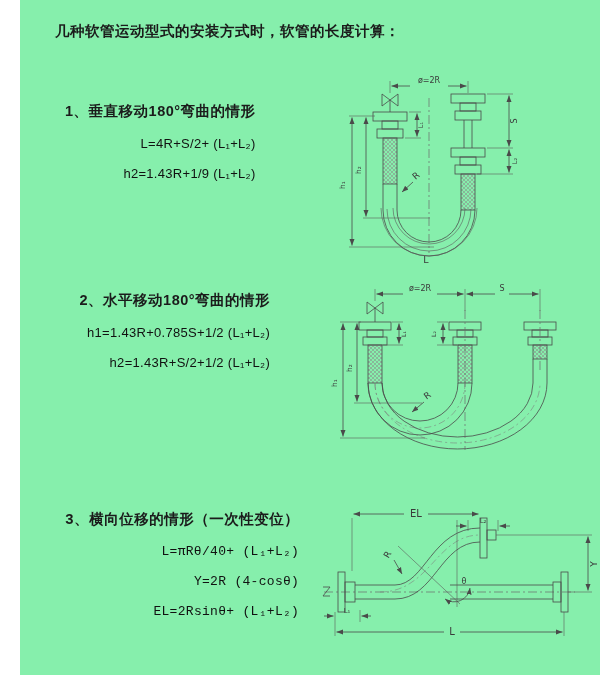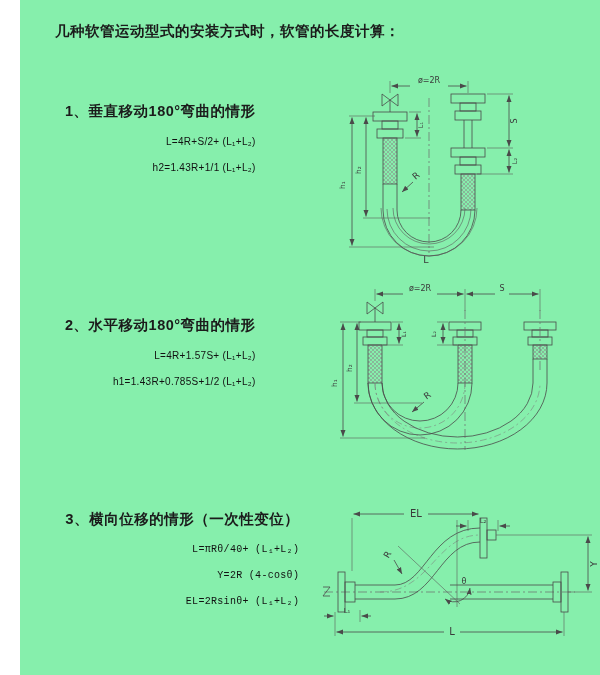--- a/index.html
+++ b/index.html
@@ -5,45 +5,45 @@
   html,body{margin:0;padding:0;background:#ffffff;}
   .canvas{
     position:relative;width:600px;height:675px;background:#86efac;overflow:hidden;
     font-family:"Liberation Sans","DejaVu Sans",sans-serif;color:#1b1b1b;margin-left:20px;
   }
   .title{
     position:absolute;left:35px;top:22px;font-size:14.5px;font-weight:600;letter-spacing:.5px;
   }
   .section{position:absolute;left:45px;text-align:right;}
   .section .heading{font-size:14.5px;font-weight:600;letter-spacing:.5px;}
-  .section .formula{font-size:10px;font-weight:500;letter-spacing:.3px;padding-left:22px;margin-top:15px;color:#111;}
+  .section .formula{font-size:13px;font-weight:500;letter-spacing:.3px;padding-left:22px;margin-top:15px;color:#111;}
   svg{position:absolute;}
   svg text{font-family:"DejaVu Sans","Liberation Sans",sans-serif;fill:#3a3a3a;}
   .ln{stroke:#4a4a4a;stroke-width:.8;fill:none;}
   .thin{stroke:#5a5a5a;stroke-width:.6;fill:none;}
   .cl{stroke:#6a6a6a;stroke-width:.7;fill:none;stroke-dasharray:9 3 2 3;}
   .cld{stroke:#7a7a7a;stroke-width:.55;fill:none;stroke-dasharray:7 3 2 3;}
 </style>
 </head>
 <body>
 
 <div class="canvas">
 
   <div class="title">几种软管运动型式的安装方式时，软管的长度计算：</div>
 
   <div class="section" style="top:102px;">
     <div class="heading">1、垂直移动180°弯曲的情形</div>
     <div class="formula">L=4R+S/2+ (L₁+L₂)</div>
-    <div class="formula">h2=1.43R+1/1 (L₁+L₂)</div>
+    <div class="formula">h2=1.43R+1/9 (L₁+L₂)</div>
   </div>
 
-  <div class="section" style="top:316px;">
+  <div class="section" style="top:291px;">
     <div class="heading">2、水平移动180°弯曲的情形</div>
-    <div class="formula">L=4R+1.57S+ (L₁+L₂)</div>
     <div class="formula">h1=1.43R+0.785S+1/2 (L₁+L₂)</div>
+    <div class="formula">h2=1.43R+S/2+1/2 (L₁+L₂)</div>
   </div>
 
   <div class="section" style="top:510px;font-family:Liberation Mono, monospace;">
     <div class="heading">3、横向位移的情形（一次性变位）</div>
     <div class="formula">L=πRθ/40+ (L₁+L₂)</div>
     <div class="formula">Y=2R (4-cosθ)</div>
     <div class="formula">EL=2Rsinθ+ (L₁+L₂)</div>
   </div>
 
   <svg style="left:310px;top:70px;" width="290" height="195" viewBox="0 0 290 195">

